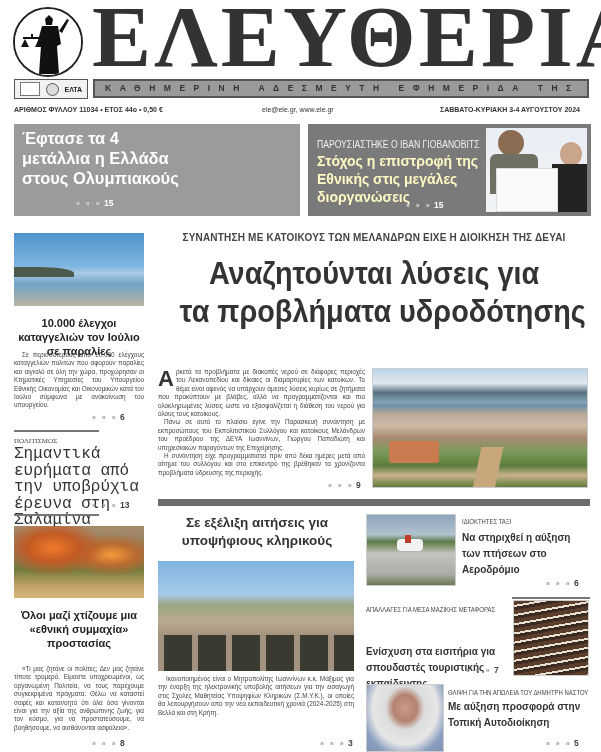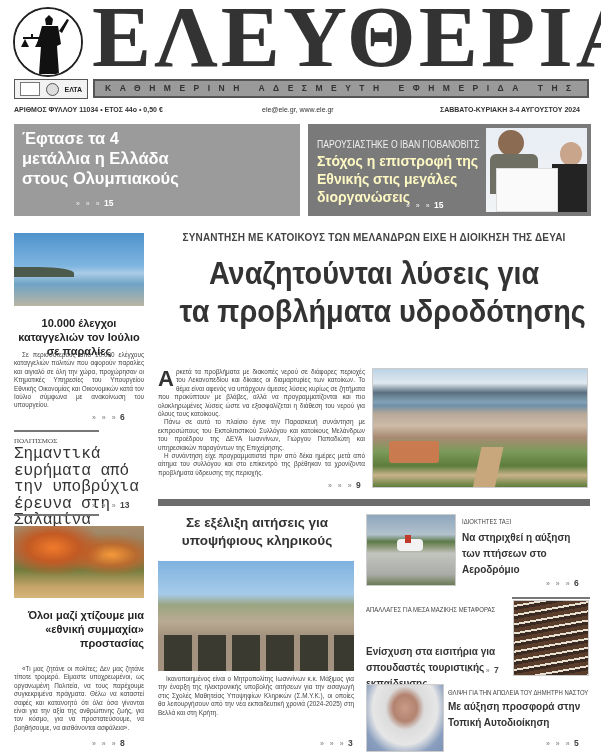--- a/index.html
+++ b/index.html
@@ -128,21 +128,21 @@
 <div class="abs rule" style="left:14px; top:430px; width:85px;"></div>
 <div class="abs culture-kicker" style="left:14px; top:437px;">ΠΟΛΙΤΙΣΜΟΣ</div>
 <div class="abs culture-title" style="left:14px; top:446px; width:125px;">Σημαντικά ευρήματα από την υποβρύχια έρευνα στη Σαλαμίνα</div>
 <div class="abs pageref" style="left:92px; top:500px;">
   <span class="dots">» » »</span>
   <span>13</span>
 </div>
 <div class="abs rule" style="left:14px; top:514px; width:85px;"></div>
 
 <div class="abs photo left-img2"></div>
-<div class="abs headline-left" style="left:14px; top:608px; width:130px;text-align:right;">Όλοι μαζί χτίζουμε μια «εθνική συμμαχία» προστασίας</div>
+<div class="abs headline-left" style="left:14px; top:608px; width:130px;">Όλοι μαζί χτίζουμε μια «εθνική συμμαχία» προστασίας</div>
 <div class="abs body-text" style="left:14px; top:665px; width:130px; text-indent:8px;">«Τι μας ζητάνε οι πολίτες; Δεν μας ζητάνε τίποτε τρομερό. Είμαστε υποχρεωμένοι, ως οργανωμένη Πολιτεία, να τους παρέχουμε συγκεκριμένα πράγματα. Θέλω να καταστεί σαφές και κατανοητό ότι όλα όσα γίνονται είναι για την αξία της ανθρώπινης ζωής, για τον κόσμο, για να προστατεύσουμε, να βοηθήσουμε, να αισθάνονται ασφάλεια».</div>
 <div class="abs pageref" style="left:92px; top:738px;">
   <span class="dots">» » »</span>
   <span>8</span>
 </div>
 
 <div class="abs main-kicker">ΣΥΝΑΝΤΗΣΗ ΜΕ ΚΑΤΟΙΚΟΥΣ ΤΩΝ ΜΕΛΑΝΔΡΩΝ ΕΙΧΕ Η ΔΙΟΙΚΗΣΗ ΤΗΣ ΔΕΥΑΙ</div>
 <div class="abs main-headline">
   <div>Αναζητούνται λύσεις για</div>
   <div>τα προβλήματα υδροδότησης</div>

